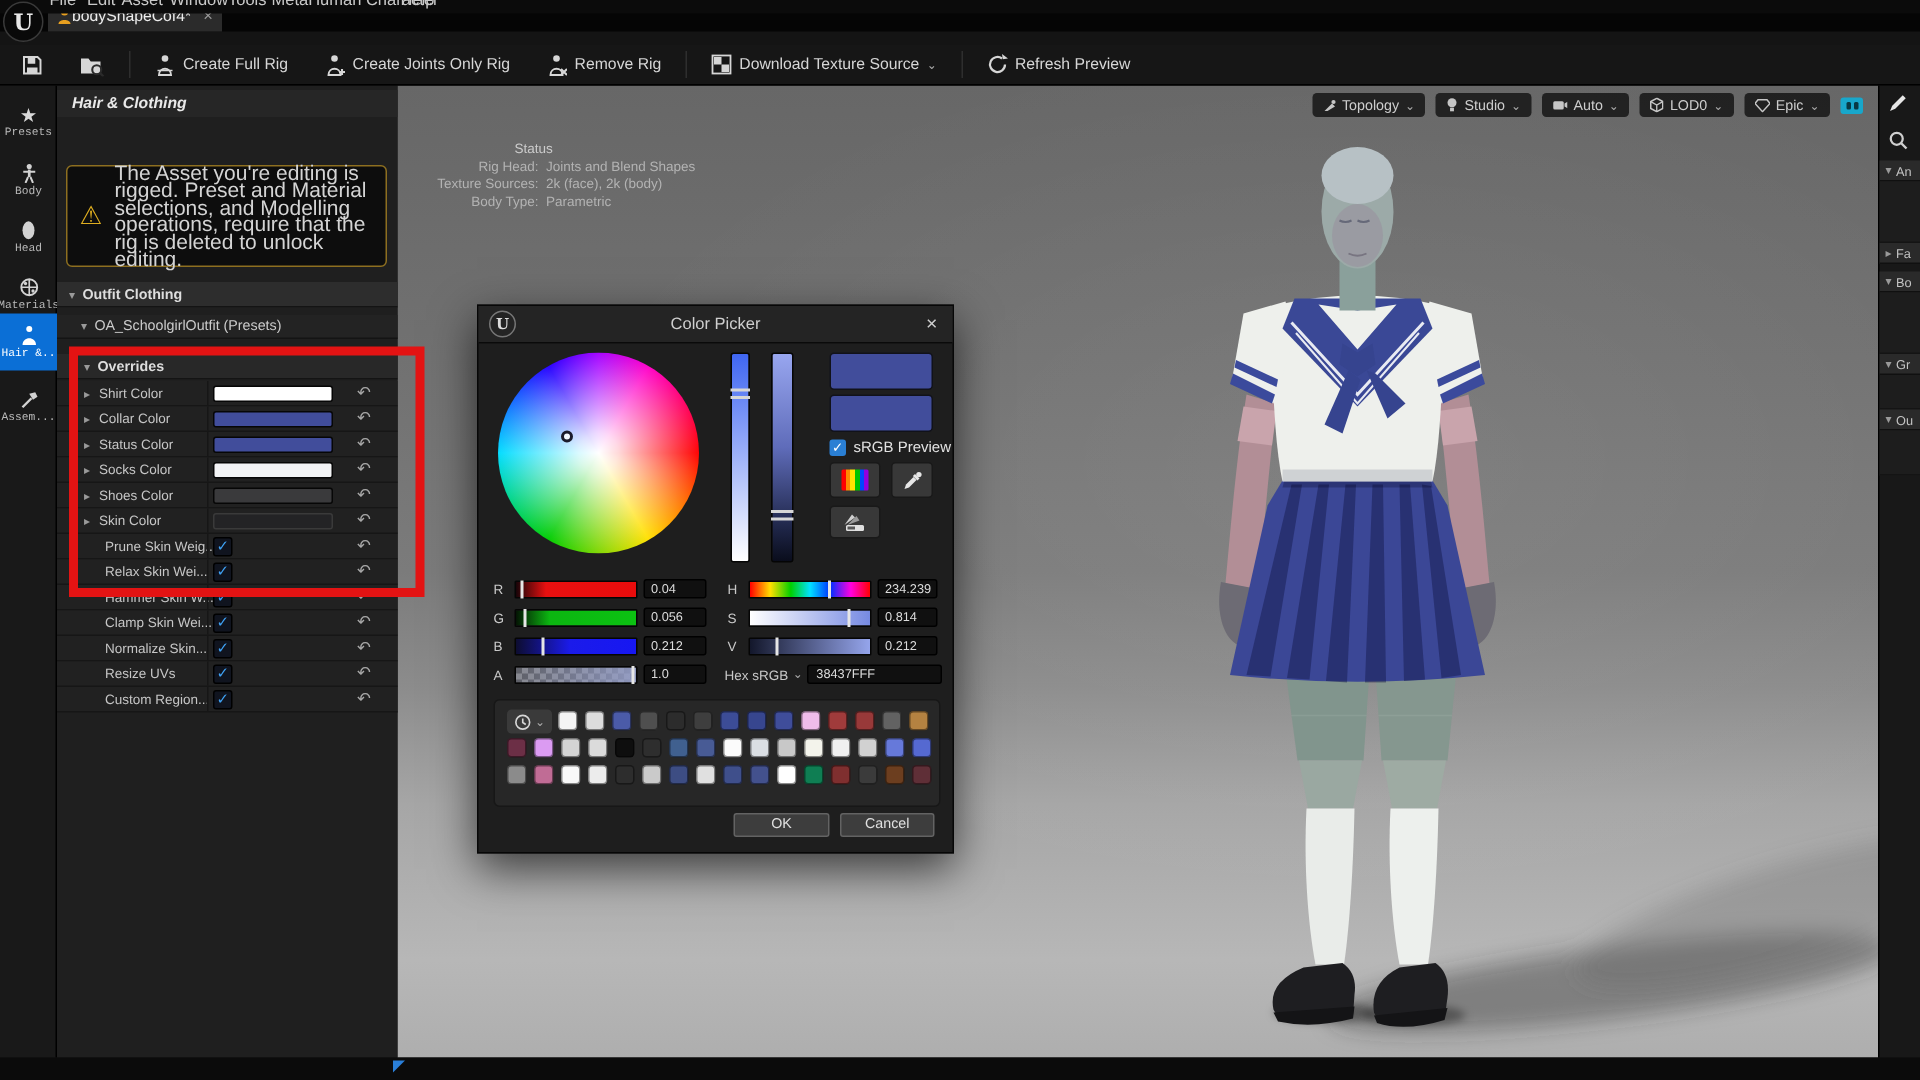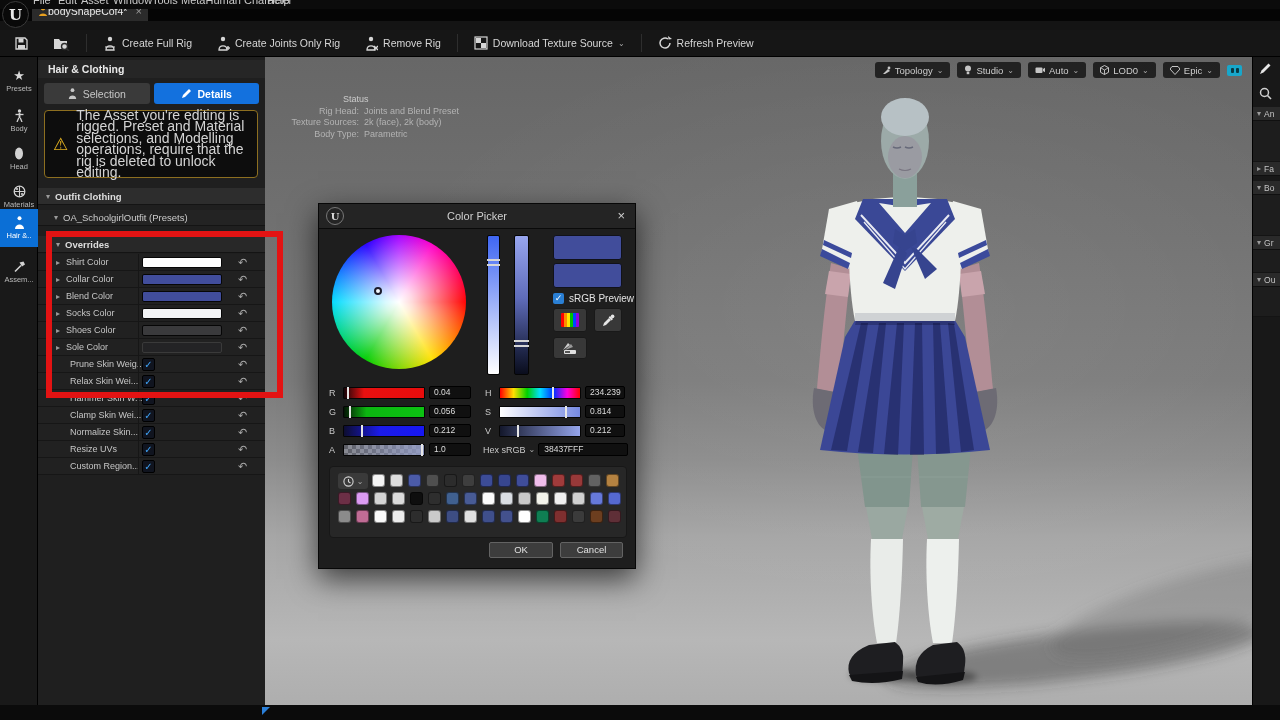--- a/index.html
+++ b/index.html
@@ -23,29 +23,29 @@
     display:flex; align-items:center; gap:8px; padding:0 6px; z-index:4; }
   .tb-btn { display:flex; align-items:center; gap:5px; font-size:10.5px; color:#d6d6d6; padding:0 8px; height:23px; border-radius:3px; }
   .tb-sep { width:1px; height:18px; background:#2e2e2e; }
   .chev { font-size:8px; color:#a9a9a9; }
   svg.ic { display:block; }
 
   
   #leftrail { left:0; top:57px; width:38px; height:648px; background:#191919; border-right:1px solid #000; z-index:3; }
   .rail-item { position:absolute; left:0; width:38px; height:37px; display:flex; flex-direction:column;
     align-items:center; justify-content:center; gap:2px; color:#cfcfcf; }
-  .rail-item .rl { font-size:7.5px; color:#b9b9b9; white-space:nowrap; }
+  .rail-item .rl { font-size:7.5px; color:#b9b9b9; white-space:nowrap;font-family:Liberation Mono, monospace; }
   .rail-item.active { background:#0b6fd6; }
   .rail-item.active .rl { color:#fff; }
   .star-g { font-size:13px; line-height:12px; color:#d9d9d9; }
 
   
   #panel { left:38px; top:57px; width:227px; height:648px; background:#1f1f1f; z-index:3; }
   #panel-title { position:absolute; left:0; top:3px; width:227px; height:18px; background:#262626;
-    font-size:10.5px; font-weight:bold; color:#e9e9e9; line-height:18px; padding-left:10px; }
+    font-size:10.5px; font-weight:bold; color:#e9e9e9; line-height:18px; padding-left:10px;font-style:italic; }
   #ptabs { position:absolute; left:6px; top:26px; width:215px; height:21px; display:flex; gap:4px; }
   .ptab { flex:1; display:flex; align-items:center; justify-content:center; gap:6px; border-radius:3px;
     font-size:10.5px; color:#c7c7c7; background:#3a3a3a; }
   .ptab.active { background:#1371de; color:#fff; font-weight:bold; }
   #warnbox { position:absolute; left:6px; top:53px; width:214px; height:68px; background:#0d0d0d;
     border:1px solid #8d6f20; border-radius:4px; display:flex; align-items:center; gap:8px; padding:4px 6px 4px 8px; }
   #warnbox .wicon { font-size:17px; color:#dfae20; flex:0 0 auto; }
   #warnbox .wtext { font-size:14px; line-height:11.5px; color:#d4d4d4; }
   .sechdr { position:absolute; left:0; width:227px; height:17px; background:#2d2d2d; display:flex;
     align-items:center; gap:5px; padding-left:8px; font-size:9.5px; font-weight:bold; color:#dedede;
@@ -286,35 +286,20 @@
       <svg class="ic" width="13" height="13" viewBox="0 0 13 13">
         <path d="M2 11.5 L8 5.5" stroke="#d2d2d2" stroke-width="1.6"></path>
         <path d="M6.5 2.5 L10.5 1.5 L12 4.5 L9 6.5 Z" fill="#d2d2d2"></path>
       </svg>
       <span class="rl">Assem...</span>
     </div>
   </div>
 
   <div id="panel" class="abs">
     <div id="panel-title">Hair &amp; Clothing</div>
-    <div id="ptabs">
-      <div class="ptab">
-        <svg class="ic" width="9" height="11" viewBox="0 0 9 11">
-          <circle cx="4.5" cy="2.2" r="1.9" fill="#c7c7c7"></circle>
-            <path d="M0.8 11 C0.8 6.4 8.2 6.4 8.2 11 Z" fill="#c7c7c7"></path>
-        </svg>
-        <span>Selection</span>
-      </div>
-      <div class="ptab active">
-        <svg class="ic" width="11" height="11" viewBox="0 0 11 11">
-          <path d="M1 10 L2 7 L8 1 L10 3 L4 9 Z" fill="#fff"></path>
-        </svg>
-        <span>Details</span>
-      </div>
-    </div>
     <div id="warnbox">
       <span class="wicon">⚠</span>
       <span class="wtext">The Asset you're editing is rigged. Preset and Material selections, and Modelling operations, require that the rig is deleted to unlock editing.</span>
     </div>
     <div class="sechdr" style="top:131px">
       <span class="tri">▾</span>
       <span>Outfit Clothing</span>
     </div>
     <div class="subrow" style="top:153px">
       <span class="tri">▾</span>
@@ -333,39 +318,39 @@
         <span class="reset">↶</span>
       </div>
       <div class="prow">
         <span class="tri">▸</span>
         <span class="plabel">Collar Color</span>
         <span class="swatch" style="background-color: rgb(65, 77, 155);"></span>
         <span class="reset">↶</span>
       </div>
       <div class="prow">
         <span class="tri">▸</span>
-        <span class="plabel">Blend Color</span>
+        <span class="plabel">Status Color</span>
         <span class="swatch" style="background-color: rgb(65, 77, 155);"></span>
         <span class="reset">↶</span>
       </div>
       <div class="prow">
         <span class="tri">▸</span>
         <span class="plabel">Socks Color</span>
         <span class="swatch" style="background-color: rgb(242, 243, 245);"></span>
         <span class="reset">↶</span>
       </div>
       <div class="prow">
         <span class="tri">▸</span>
         <span class="plabel">Shoes Color</span>
         <span class="swatch" style="background-color: rgb(58, 58, 60);"></span>
         <span class="reset">↶</span>
       </div>
       <div class="prow">
         <span class="tri">▸</span>
-        <span class="plabel">Sole Color</span>
+        <span class="plabel">Skin Color</span>
         <span class="swatch" style="border-color: rgb(58, 58, 58); background-color: rgb(35, 35, 37);"></span>
         <span class="reset">↶</span>
       </div>
       <div class="prow">
         <span class="plabel ck">Prune Skin Weig...</span>
         <span class="cbox">✓</span>
         <span class="reset">↶</span>
       </div>
       <div class="prow">
         <span class="plabel ck">Relax Skin Wei...</span>
@@ -397,21 +382,21 @@
         <span class="cbox">✓</span>
         <span class="reset">↶</span>
       </div>
     </div>
   </div>
 
   <div id="viewport" class="abs">
     <div id="status">
       <span class="shdr">Status</span>
       <span class="sl">Rig Head:</span>
-      <span>Joints and Blend Preset</span>
+      <span>Joints and Blend Shapes</span>
       <span class="sl">Texture Sources:</span>
       <span>2k (face), 2k (body)</span>
       <span class="sl">Body Type:</span>
       <span>Parametric</span>
     </div>
 
     <div id="vptools">
       <span class="vp-btn">
         <svg class="ic" width="9" height="9" viewBox="0 0 9 9">
           <path d="M1 8 L6 3 L8 5 L3 8 Z" fill="#c6c6c6"></path>

